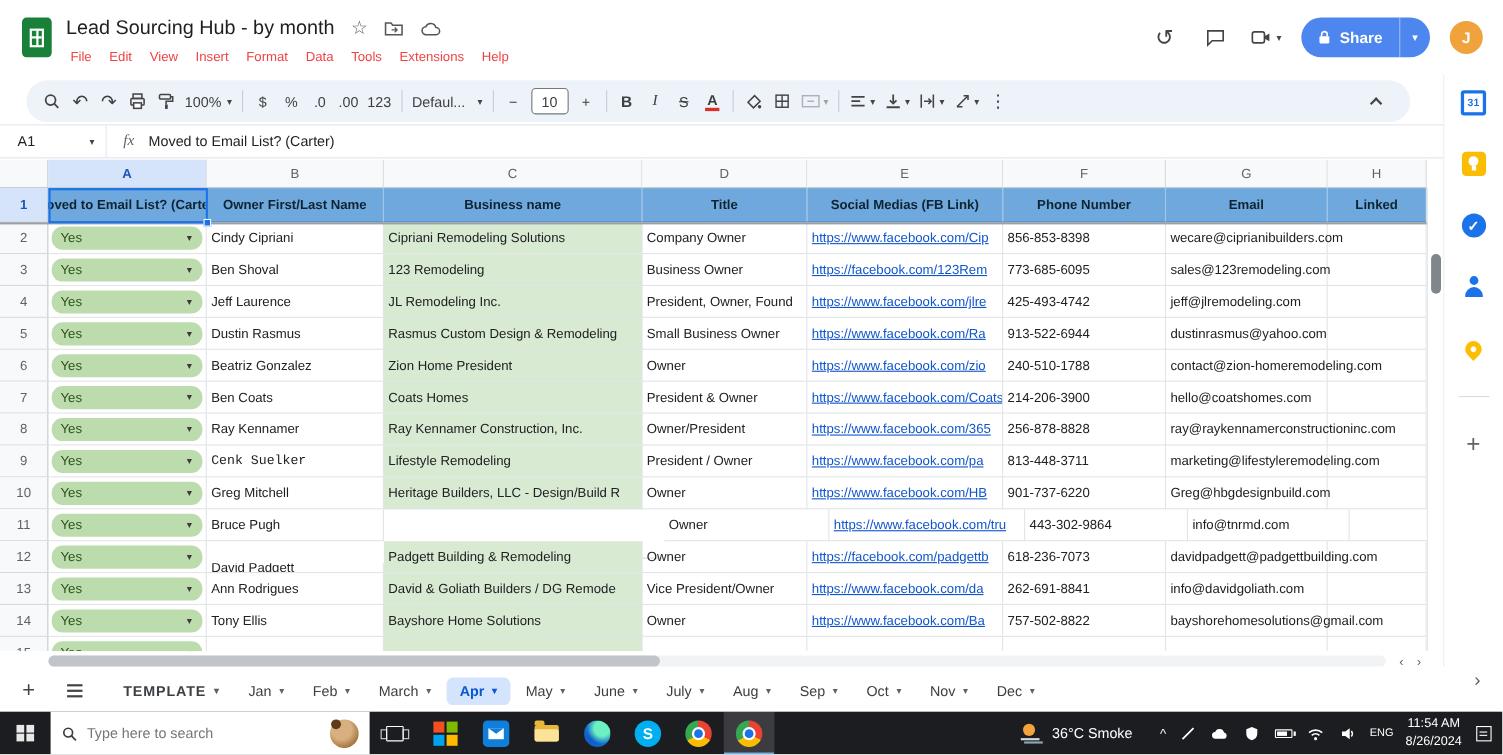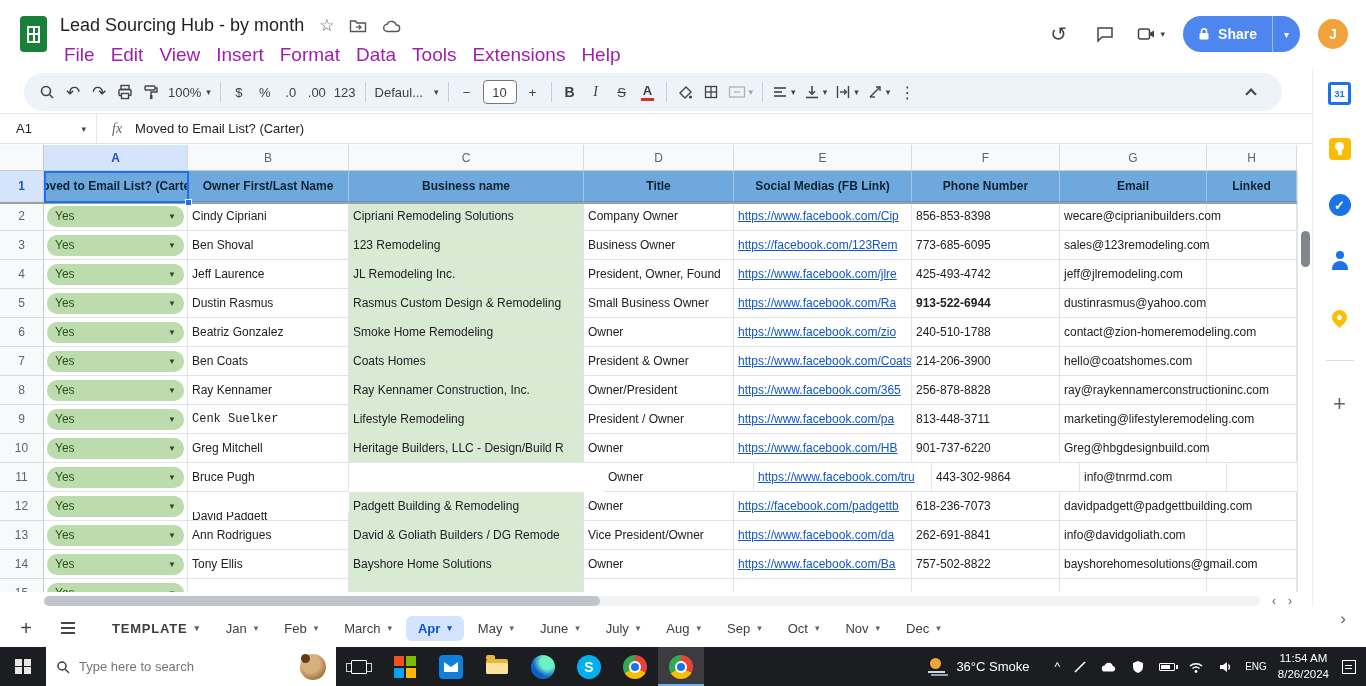--- a/index.html
+++ b/index.html
@@ -9,21 +9,21 @@
   
   .topbar { position: absolute; left: 0; top: 0; width: 1366px; height: 68px; background: #fff; }
   .logo { position: absolute; left: 20px; top: 16px; width: 27px; height: 36px; background: #188038; border-radius: 4px; display: flex; align-items: center; justify-content: center; }
   .logo-grid { width: 13px; height: 17px; border: 2px solid #fff; position: relative; }
   .logo-grid::before { content: ""; position: absolute; left: 0; right: 0; top: 5px; height: 2px; background: #fff; }
   .logo-grid::after { content: ""; position: absolute; top: 0; bottom: 0; left: 3.5px; width: 2px; background: #fff; }
   .title-row { position: absolute; left: 60px; top: 15px; display: flex; align-items: center; gap: 15px; }
   .doc-title { font-size: 18px; color: #1f1f1f; white-space: nowrap; }
   .t-ico { display: flex; align-items: center; color: #5f6368; font-size: 17px; }
   .menu-row { position: absolute; left: 56px; top: 41px; display: flex; }
-  .menu-item { padding: 3px 8px; font-size: 19px; color: #a21caf; border-radius: 4px; cursor: default; }
+  .menu-item { padding: 3px 8px; font-size: 12px; color: #ef4444; border-radius: 4px; cursor: default; }
   .top-actions { position: absolute; right: 18px; top: 16px; display: flex; align-items: center; gap: 18px; }
   .ta-btn { display: flex; align-items: center; justify-content: center; width: 28px; height: 28px; color: #444; font-size: 20px; }
   .cam-group { display: flex; align-items: center; gap: 4px; }
   .caret { font-size: 9px; color: #454545; }
   .share { display: flex; align-items: stretch; height: 36px; background: #4c86ee; border-radius: 18px; color: #fff; overflow: hidden; }
   .share-main { display: flex; align-items: center; gap: 8px; padding: 0 15px; font-size: 14px; font-weight: bold; }
   .share-caret { display: flex; align-items: center; padding: 0 11px; border-left: 1px solid rgba(255,255,255,.45); font-size: 10px; color: #fff; }
   .avatar { width: 30px; height: 30px; border-radius: 50%; background: #f0a23c; color: #fff; display: flex; align-items: center; justify-content: center; font-size: 14px; font-weight: bold; }
 
   
@@ -435,36 +435,36 @@
               <span>Yes</span>
               <span class="chip-caret">▼</span>
             </span>
           </div>
           <div class="cell c1" style="width: 161px;">Dustin Rasmus</div>
           <div class="cell c2" style="width: 235px;">Rasmus Custom Design &amp; Remodeling</div>
           <div class="cell c3" style="width: 150px;">Small Business Owner</div>
           <div class="cell c4" style="width: 178px;">
             <span class="link">https://www.facebook.com/Ra</span>
           </div>
-          <div class="cell c5" style="width: 148px; font-weight: bold;">913-522-6944</div>
+          <div class="cell c5" style="width: 148px;">913-522-6944</div>
           <div class="cell c6" style="width: 147px;">
             <span class="ovf">dustinrasmus@yahoo.com</span>
           </div>
           <div class="cell c7" style="width: 90px;"></div>
         </div>
         <div class="row">
           <div class="gut">6</div>
           <div class="cell c0" style="width: 144px;">
             <span class="chip">
               <span>Yes</span>
               <span class="chip-caret">▼</span>
             </span>
           </div>
           <div class="cell c1" style="width: 161px;">Beatriz Gonzalez</div>
-          <div class="cell c2" style="width: 235px;">Smoke Home Remodeling</div>
+          <div class="cell c2" style="width: 235px;">Zion Home President</div>
           <div class="cell c3" style="width: 150px;">Owner</div>
           <div class="cell c4" style="width: 178px;">
             <span class="link">https://www.facebook.com/zio</span>
           </div>
           <div class="cell c5" style="width: 148px;">240-510-1788</div>
           <div class="cell c6" style="width: 147px;">
             <span class="ovf">contact@zion-homeremodeling.com</span>
           </div>
           <div class="cell c7" style="width: 90px;"></div>
         </div>

